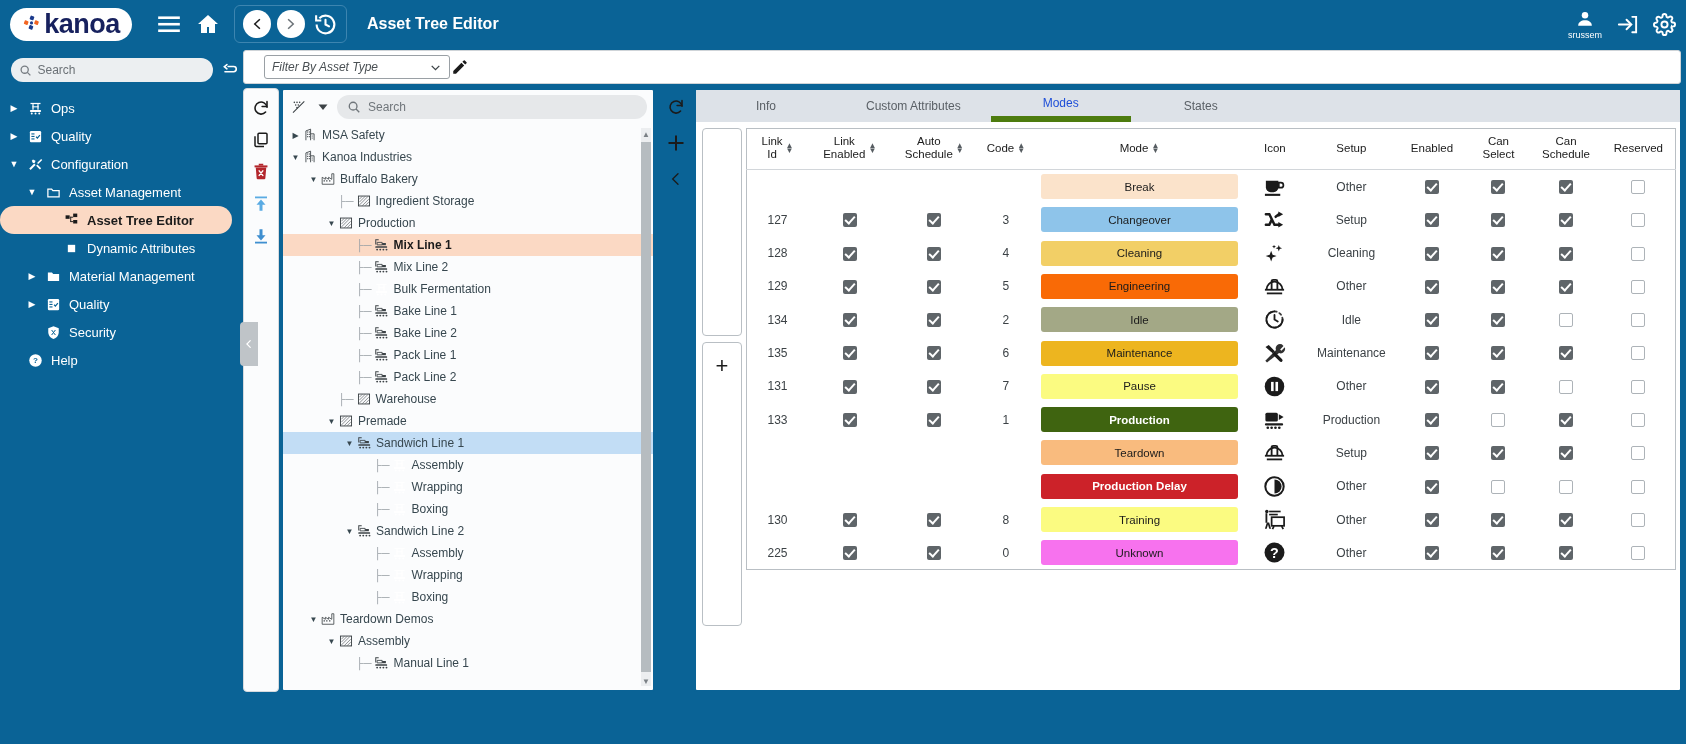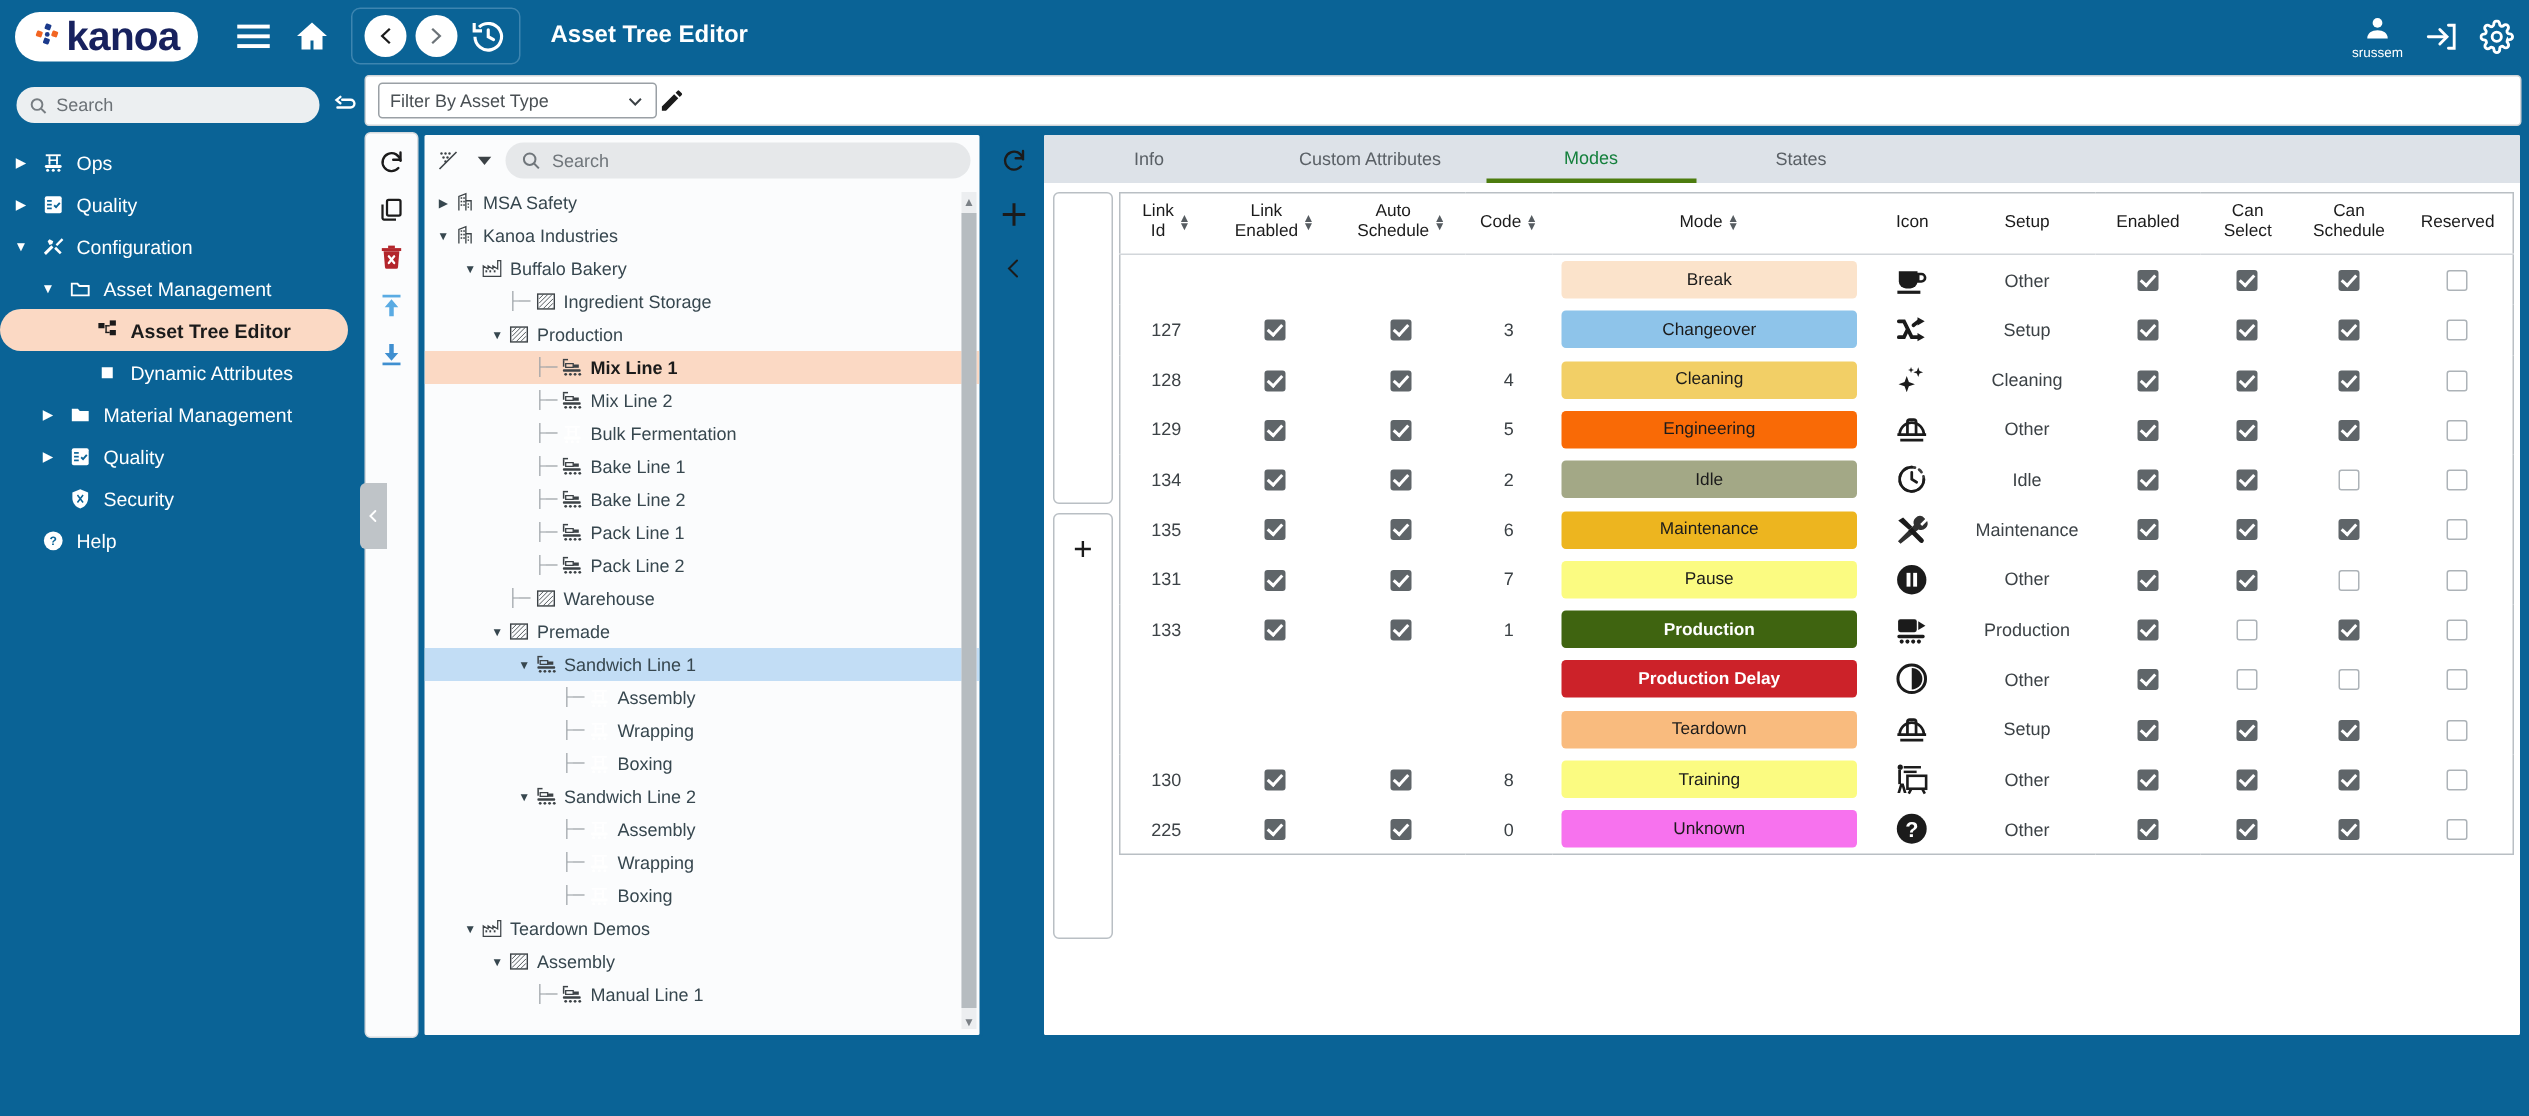--- a/index.html
+++ b/index.html
@@ -118,21 +118,21 @@
   .midbar {
     position:absolute; left:660px; top:88px; width:32px; height:604px;
     display:flex; flex-direction:column; align-items:center; padding-top:8px; gap:14px;
   }
   .mb-btn { width:22px; height:22px; display:flex; align-items:center; justify-content:center; color:#1b1b1b; cursor:pointer; }
 
   
   .filterbar {
     position:absolute; left:243px; top:50px; width:1438px; height:34px;
     background:#fff; border:1px solid #cfd4d8; border-radius:3px;
-    display:flex; align-items:center; padding-left:8px; 
+    display:flex; align-items:center; padding-left:20px; font-style:italic;
   }
   .filter-select {
     width:186px; height:24px; border:1px solid #9aa0a5; border-radius:3px;
     background:#fff; display:flex; align-items:center; justify-content:space-between;
     padding:0 7px; font-size:12px; color:#4a5054;
   }
   .pencil-btn { width:20px; height:20px; display:flex; align-items:center; justify-content:center; cursor:pointer; }
 
   
   .content {
@@ -140,21 +140,21 @@
     background:#fff; border:2px solid #0a6396; border-radius:3px; overflow:hidden;
   }
   .tabs {
     height:32px; background:#dde2e8; display:flex; align-items:flex-end;
   }
   .tab {
     height:32px; flex:0 0 auto; padding:0 30px; display:flex; align-items:center;
     justify-content:center; font-size:12px; color:#5a6066; cursor:pointer;
     min-width:140px;
   }
-  .tab.active { color:#15803d; border-bottom:3px solid #4d7c0f; }
+  .tab.active { color:#1d4ed8; border-bottom:6px solid #4d7c0f; }
 
   .table-wrap { padding:6px 4px 4px 6px; display:flex; height:572px; }
   .sidecol { width:44px; display:flex; flex-direction:column; }
   .sidecol-box {
     width:40px; height:208px; border:1px solid #b9bfc4; border-radius:4px;
   }
   .sidecol-plus {
     margin-top:6px; width:40px; height:284px; border:1px solid #b9bfc4;
     border-radius:4px; display:flex; justify-content:center; padding-top:12px;
     font-size:22px; color:#1b1b1b; line-height:1; cursor:pointer;
@@ -1205,50 +1205,50 @@
               <td><span class="cb off"></span></td>
               <td><span class="cb on"></span></td>
               <td><span class="cb off"></span></td>
             </tr>
             <tr>
               <td></td>
               <td><span></span></td>
               <td><span></span></td>
               <td></td>
               <td>
-                <div class="mode-pill" style="background:#cc2229;color:#ffffff;font-weight:bold;">Production Delay</div>
-              </td>
-              <td class="icon-cell"><span><svg width="23" height="23" viewBox="0 0 24 24">
-                    <circle cx="12" cy="12" r="9.6" fill="none" stroke="#1b1b1b" stroke-width="2.1"></circle>
-                    <path d="M12 4.6a7.4 7.4 0 0 1 0 14.8z" fill="#1b1b1b"></path>
-                  </svg></span></td>
-              <td>Other</td>
-              <td><span class="cb on"></span></td>
-              <td><span class="cb off"></span></td>
-              <td><span class="cb off"></span></td>
-              <td><span class="cb off"></span></td>
-            </tr>
-            <tr>
-              <td></td>
-              <td><span></span></td>
-              <td><span></span></td>
-              <td></td>
-              <td>
                 <div class="mode-pill" style="background:#f9bb7e;color:#1b1b1b;">Teardown</div>
               </td>
               <td class="icon-cell"><span><svg width="23" height="23" viewBox="0 0 24 24" fill="none" stroke="#1b1b1b" stroke-width="1.9">
                     <path d="M3.6 15.4a8.4 8.4 0 0 1 16.8 0"></path>
                     <path d="M9 15.2V6.6c0-.9.7-1.6 1.6-1.6h2.8c.9 0 1.6.7 1.6 1.6v8.6"></path>
                     <path d="M2 15.4h20"></path>
                     <path d="M4 19.2h16"></path>
                   </svg></span></td>
               <td>Setup</td>
               <td><span class="cb on"></span></td>
               <td><span class="cb on"></span></td>
               <td><span class="cb on"></span></td>
+              <td><span class="cb off"></span></td>
+            </tr>
+            <tr>
+              <td></td>
+              <td><span></span></td>
+              <td><span></span></td>
+              <td></td>
+              <td>
+                <div class="mode-pill" style="background:#cc2229;color:#ffffff;font-weight:bold;">Production Delay</div>
+              </td>
+              <td class="icon-cell"><span><svg width="23" height="23" viewBox="0 0 24 24">
+                    <circle cx="12" cy="12" r="9.6" fill="none" stroke="#1b1b1b" stroke-width="2.1"></circle>
+                    <path d="M12 4.6a7.4 7.4 0 0 1 0 14.8z" fill="#1b1b1b"></path>
+                  </svg></span></td>
+              <td>Other</td>
+              <td><span class="cb on"></span></td>
+              <td><span class="cb off"></span></td>
+              <td><span class="cb off"></span></td>
               <td><span class="cb off"></span></td>
             </tr>
             <tr>
               <td>130</td>
               <td><span class="cb on"></span></td>
               <td><span class="cb on"></span></td>
               <td>8</td>
               <td>
                 <div class="mode-pill" style="background:#fbfb81;color:#1b1b1b;">Training</div>
               </td>

